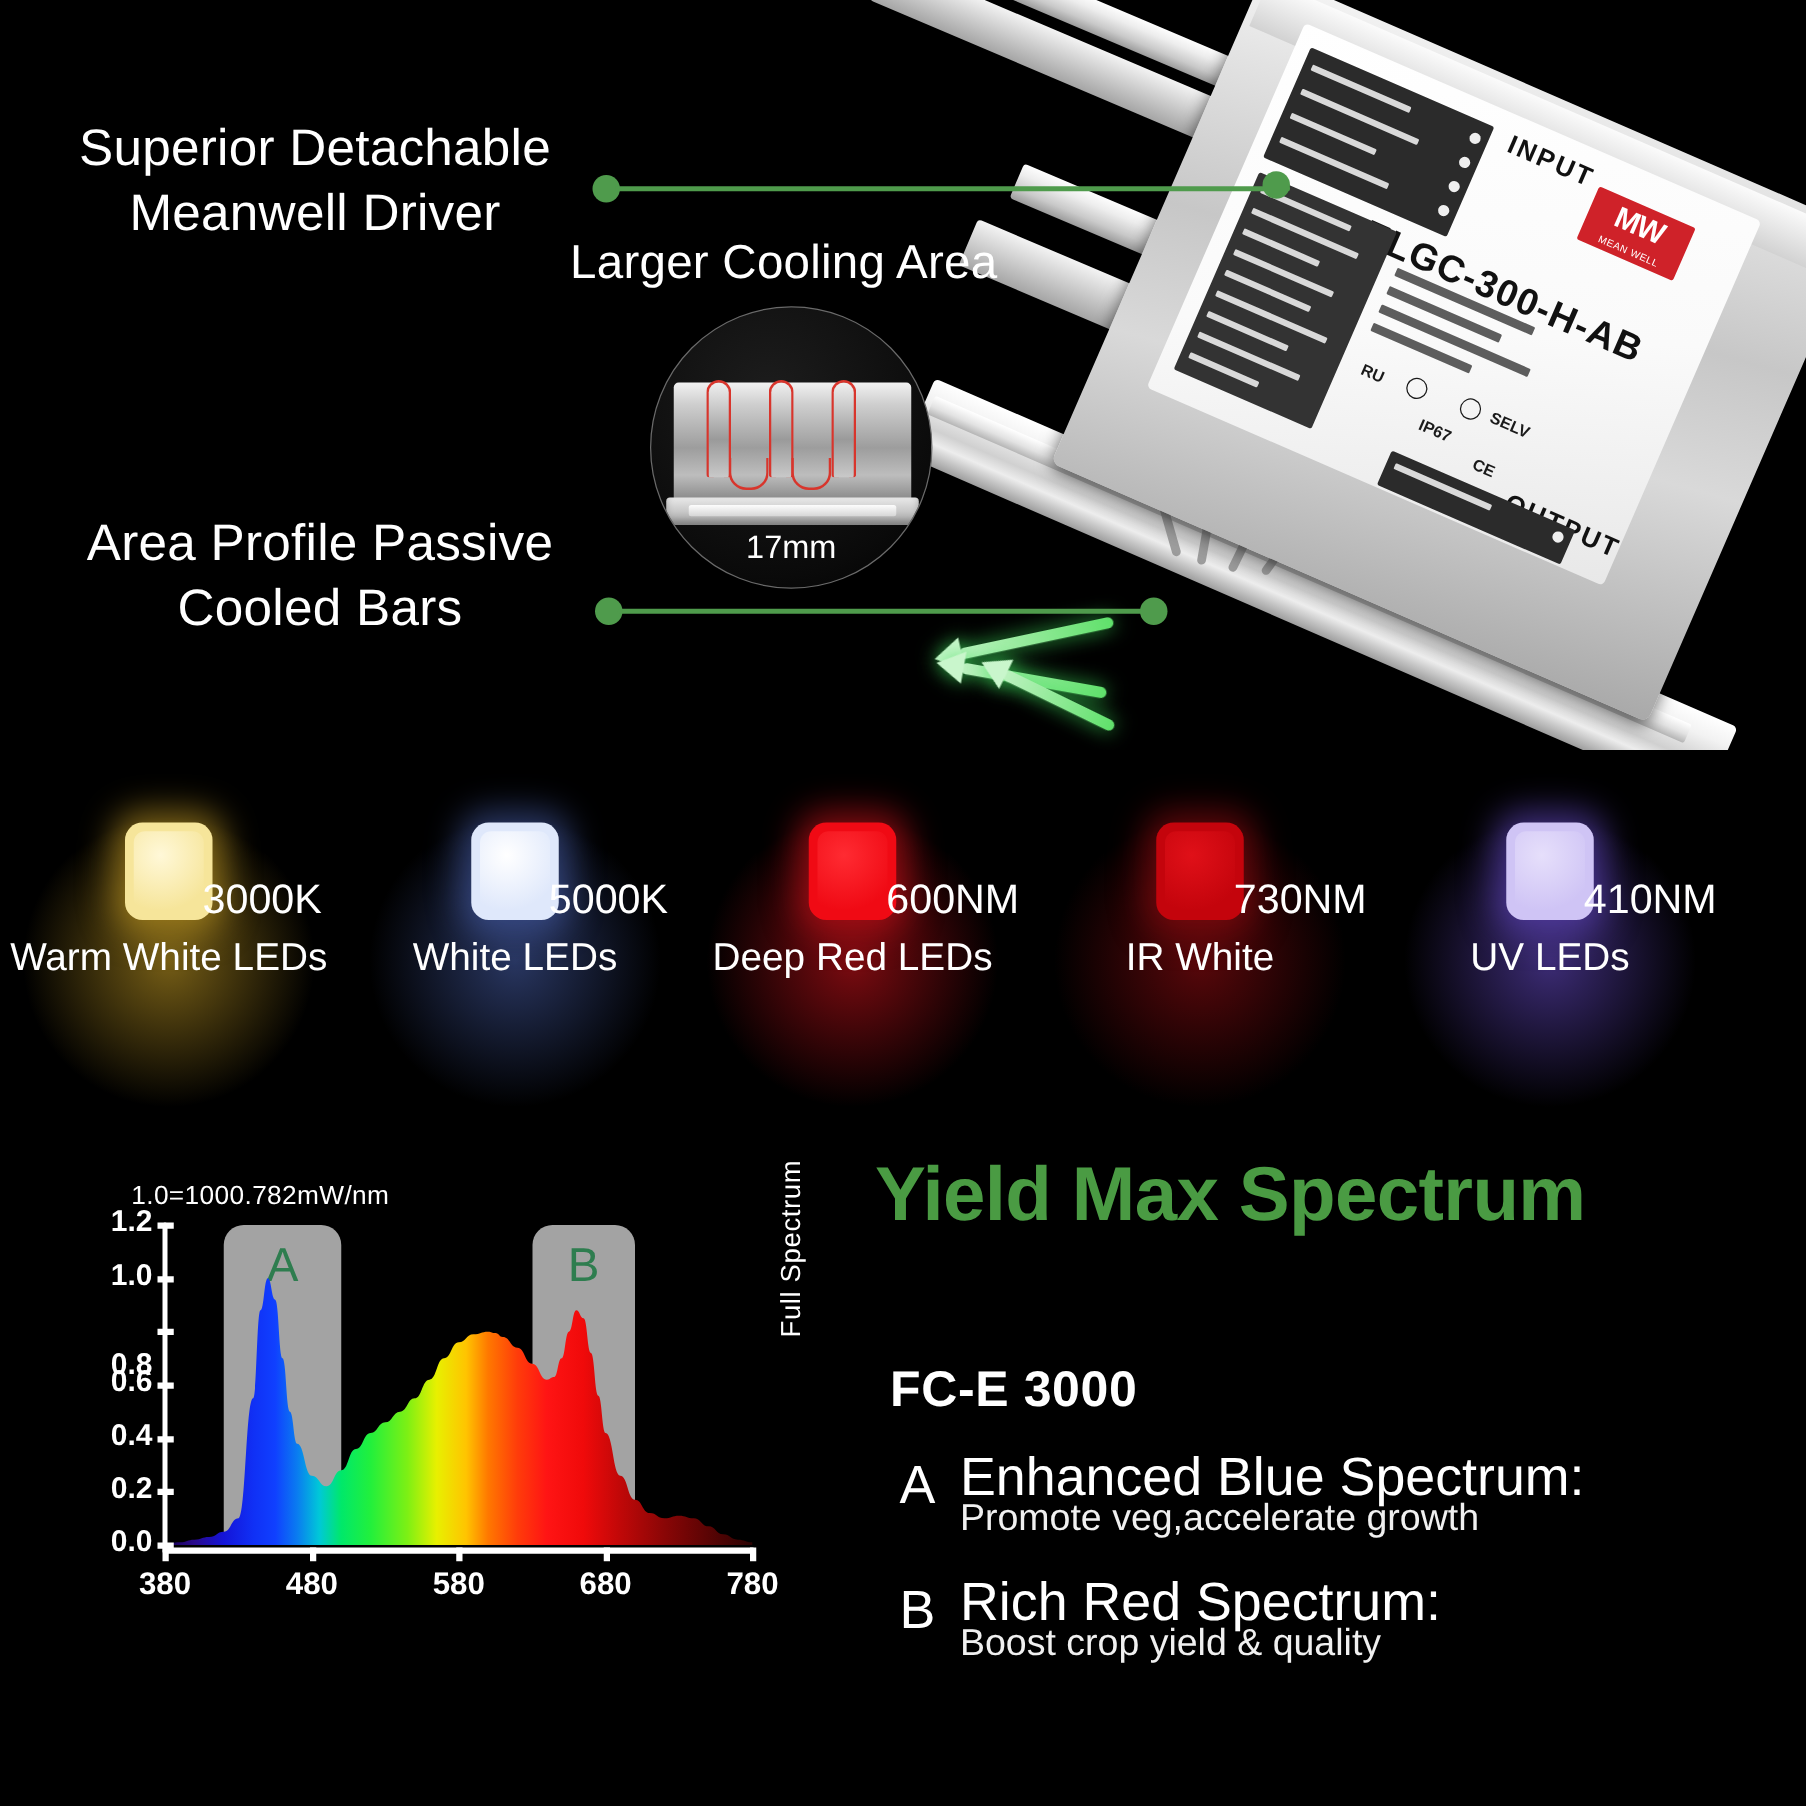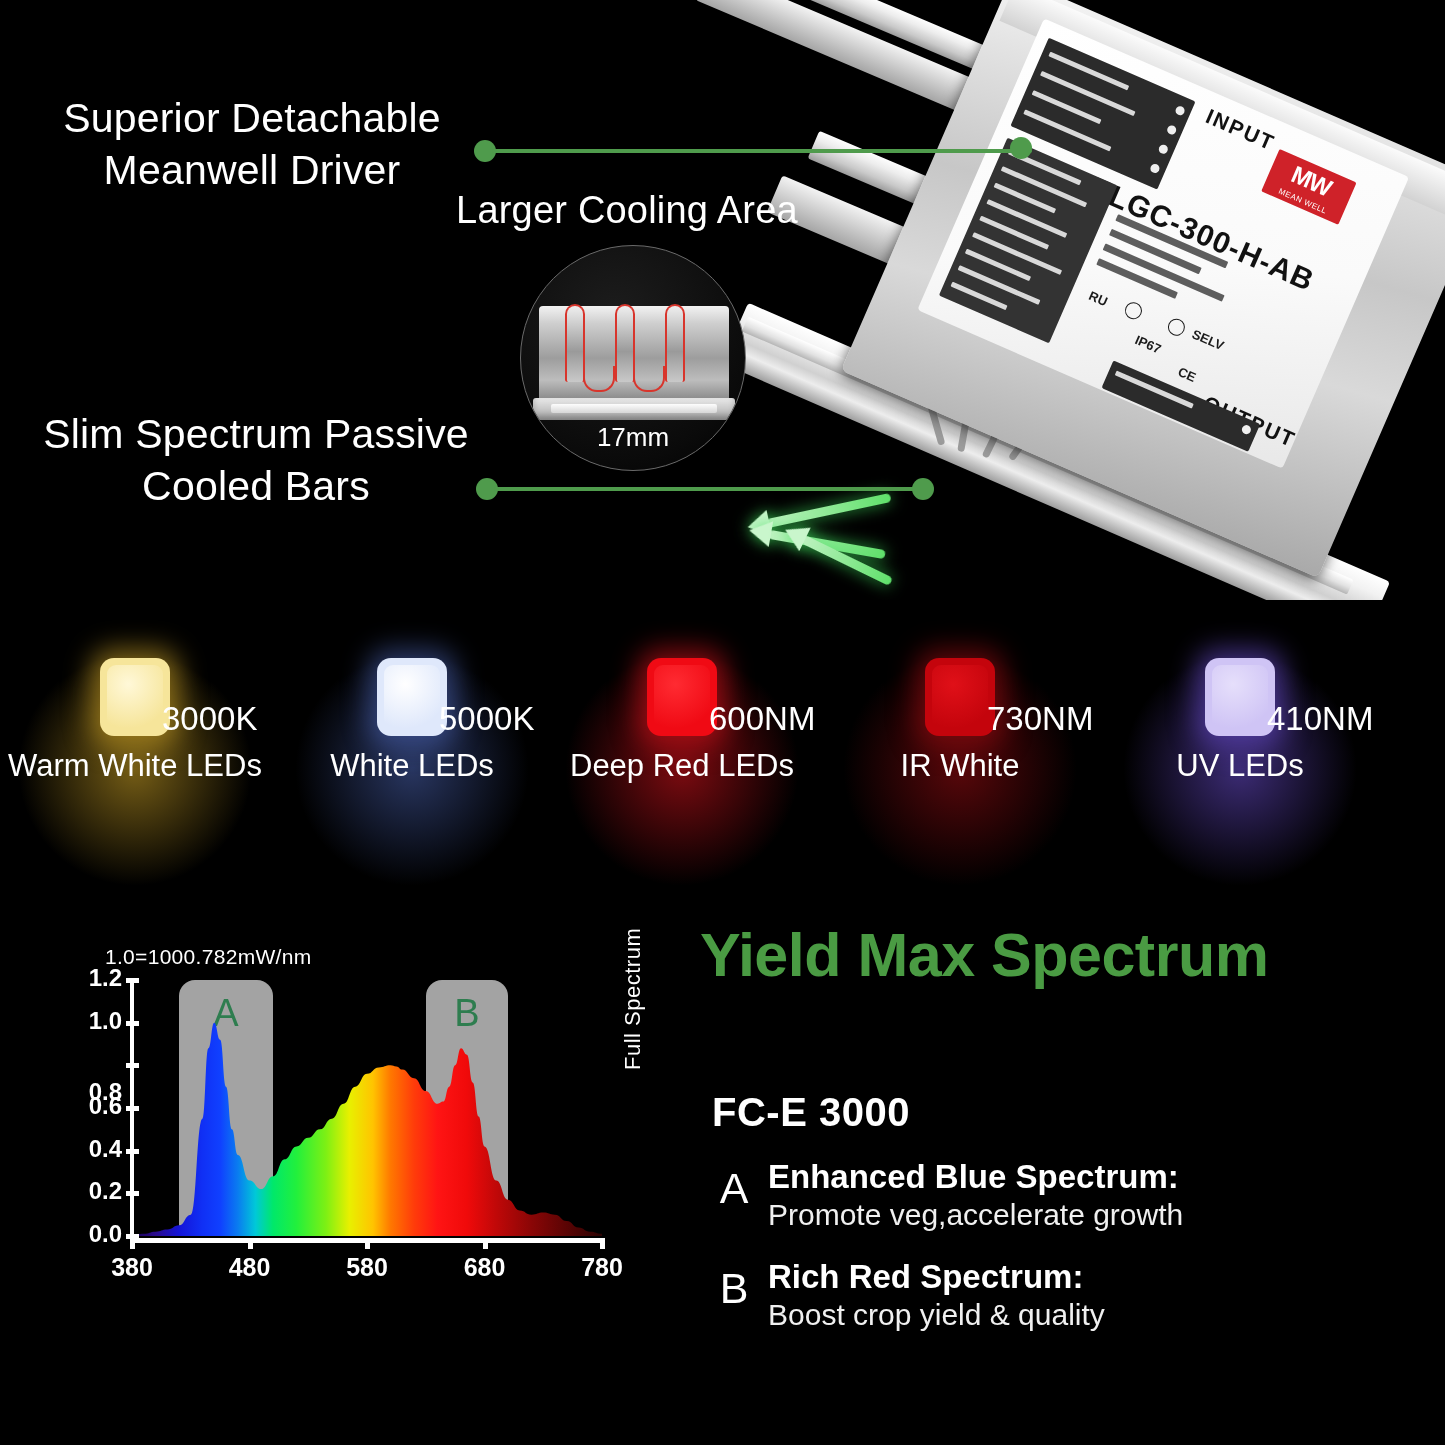--- a/index.html
+++ b/index.html
@@ -125,21 +125,21 @@
   #fullspec { position:absolute; left:560px; top:150px; font-size:22px; color:#fff;
               transform:rotate(-90deg); transform-origin:0 0; white-space:nowrap; letter-spacing:.5px; }
 
   #panel { position:absolute; left:700px; top:10px; width:730px; height:520px; }
   #ymax { position:absolute; left:0; top:10px; width:730px; font-size:61px; font-weight:700;
           color:#4a9b43; letter-spacing:-.5px; white-space:nowrap; }
   #model { position:absolute; left:12px; top:180px; font-size:40px; font-weight:700; color:#fff; letter-spacing:.5px; }
   .feat { position:absolute; left:12px; width:700px; }
   .feat .ltr { position:absolute; left:0; top:6px; width:44px; text-align:center;
                font-size:43px; font-weight:400; color:#fff; }
-  .feat .hd  { position:absolute; left:56px; top:0; font-size:33px; font-weight:700; color:#fff; white-space:nowrap; }
+  .feat .hd  { position:absolute; left:56px; top:0; font-size:43px; font-weight:400; color:#fff; white-space:nowrap; }
   .feat .bd  { position:absolute; left:56px; top:40px; font-size:30px; font-weight:400; color:#f0f0f0; white-space:nowrap; }
   #featA { top:248px; } #featB { top:348px; }
 </style>
 </head>
 <body>
 
 <div class="stage">
 
   <div id="hero">
 
@@ -227,21 +227,21 @@
       <div class="fin f3"></div>
       <div class="valley v1"></div>
       <div class="valley v2"></div>
       <div class="base"></div>
       <div class="slot"></div>
       <div class="mm">17mm</div>
     </div>
 
     <div class="callout-label" id="co-cooling"><span>Larger Cooling Area</span></div>
     <div class="callout-label" id="co-driver"><span>Superior Detachable</span><br><span>Meanwell Driver</span></div>
-    <div class="callout-label" id="co-slim"><span>Slim Spectrum Passive</span><br><span>Cooled Bars</span></div>
+    <div class="callout-label" id="co-slim"><span>Area Profile Passive</span><br><span>Cooled Bars</span></div>
 
     <div class="lead-dot" style="left:474px; top:140px;"></div>
     <div class="lead" style="left:492px; top:149px; width:540px;"></div>
     <div class="lead-dot" style="left:1010px; top:137px;"></div>
 
     <div class="lead-dot" style="left:476px; top:478px;"></div>
     <div class="lead" style="left:494px; top:487px; width:430px;"></div>
     <div class="lead-dot" style="left:912px; top:478px;"></div>
   </div>
 

